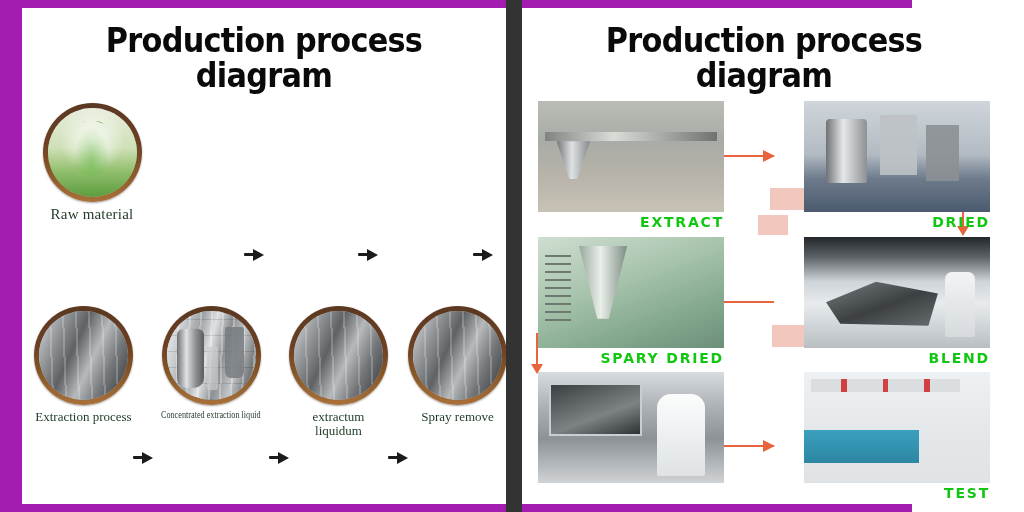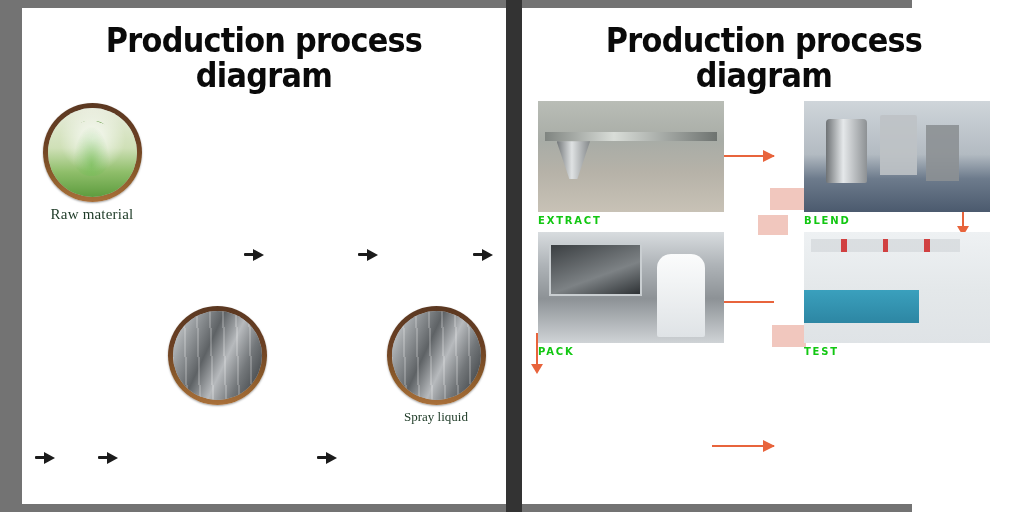--- a/index.html
+++ b/index.html
@@ -10,21 +10,21 @@
   body {
     width: 1024px;
     height: 512px;
     overflow: hidden;
     font-family: "Liberation Serif", serif;
   }
   #root {
     position: relative;
     width: 912px;
     height: 512px;
-    background: #737373;
+    background: #a21caf;
     display: flex;
     box-sizing: border-box;
   }
   
   .panel {
     position: relative;
     background: #ffffff;
     box-sizing: border-box;
     overflow: hidden;
   }
@@ -225,24 +225,24 @@
     position: relative;
   }
   .rp-photo {
     width: 186px;
     height: 111px;
     background: #9aa0a4;
     overflow: hidden;
     position: relative;
   }
   .rp-label {
-    text-align: left;
+    text-align: right;
     font-family: "DejaVu Sans", sans-serif;
     font-weight: bold;
-    font-size: 10px;
+    font-size: 14px;
     letter-spacing: 1.8px;
     color: #12c712;
     margin-top: 3px;
     line-height: 1.1;
   }
   
   .pr-extract {
     background:
       linear-gradient(180deg, #b9bdb6 0%, #a8aca6 36%, #b6b2a8 64%, #c8c2b6 100%);
   }
@@ -425,49 +425,66 @@
           </div>
 
 
         <div class="arrow-sep">
             <div class="arrow-glyph"></div>
           </div>
 
       </div>
 
       <div class="proc-row">
-
-        <div class="arrow-sep">
-            <div class="arrow-glyph"></div>
-          </div>
-
-
-        <div class="arrow-sep">
-            <div class="arrow-glyph"></div>
-          </div>
-
         <div class="proc-cell">
           <div class="circle-frame">
             <div class="circle-photo">
                 <div class="ph ph-dark"></div>
               </div>
           </div>
+          <div class="cell-label lbl-md">Extraction process</div>
+        </div>
+
+        <div class="arrow-sep">
+            <div class="arrow-glyph"></div>
+          </div>
+
+        <div class="proc-cell">
+          <div class="circle-frame">
+            <div class="circle-photo">
+                <div class="ph ph-steel"></div>
+              </div>
+          </div>
+          <div class="cell-label lbl-xs">Concentrated extraction liquid</div>
         </div>
 
         <div class="arrow-sep">
             <div class="arrow-glyph"></div>
           </div>
 
         <div class="proc-cell">
           <div class="circle-frame">
             <div class="circle-photo">
                 <div class="ph ph-dark"></div>
               </div>
           </div>
-          <div class="cell-label lbl-md">Spray liquid</div>
+          <div class="cell-label lbl-md">extractum liquidum</div>
+        </div>
+
+        <div class="arrow-sep">
+            <div class="arrow-glyph"></div>
+          </div>
+
+        <div class="proc-cell">
+          <div class="circle-frame">
+            <div class="circle-photo">
+                <div class="ph ph-dark"></div>
+              </div>
+          </div>
+          <div class="cell-label lbl-md">Spray remove</div>
         </div>
       </div>
 
     </div>
   </div>
 
   <div class="panel" id="panel-right">
     <h1 class="panel-title">Production process diagram</h1>
 
     <div class="rp-grid">
@@ -495,29 +512,38 @@
           <i class="head-r"></i>
         </div>
 
       <div class="rp-row">
         <div class="rp-cell">
           <div class="rp-photo pr-extract"></div>
           <div class="rp-label">EXTRACT</div>
         </div>
         <div class="rp-cell">
           <div class="rp-photo pr-absorb"></div>
+          <div class="rp-label">DRIED</div>
+        </div>
+      </div>
+
+      <div class="rp-row">
+        <div class="rp-cell">
+          <div class="rp-photo pr-spray"></div>
+          <div class="rp-label">SPARY DRIED</div>
+        </div>
+        <div class="rp-cell">
+          <div class="rp-photo pr-blend"></div>
           <div class="rp-label">BLEND</div>
         </div>
       </div>
-
 
       <div class="rp-row">
         <div class="rp-cell">
           <div class="rp-photo pr-pack"></div>
-          <div class="rp-label">PACK</div>
         </div>
         <div class="rp-cell">
           <div class="rp-photo pr-test"></div>
           <div class="rp-label">TEST</div>
         </div>
       </div>
 
     </div>
   </div>
 

